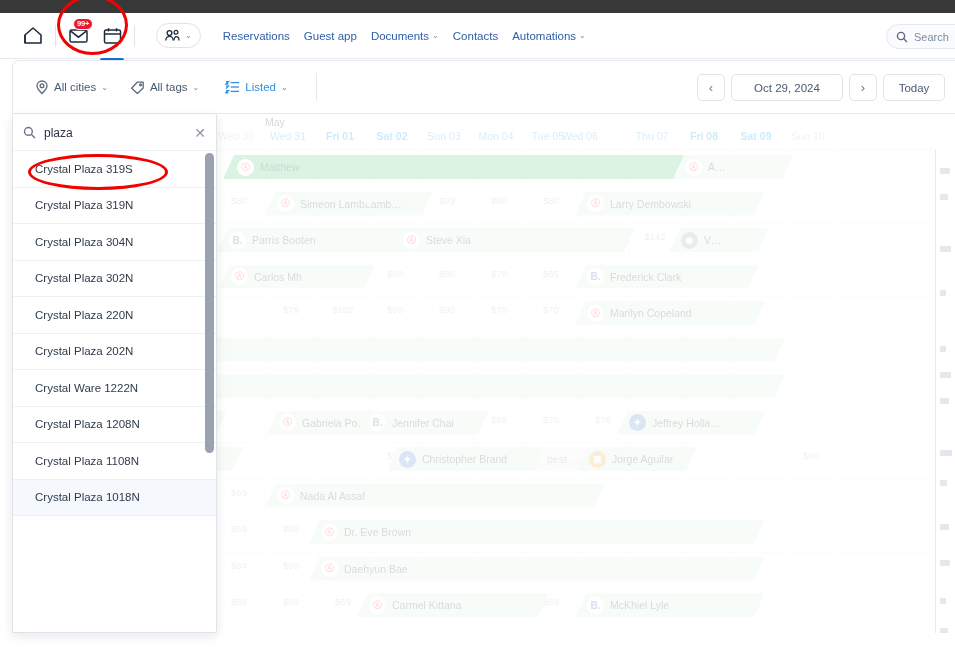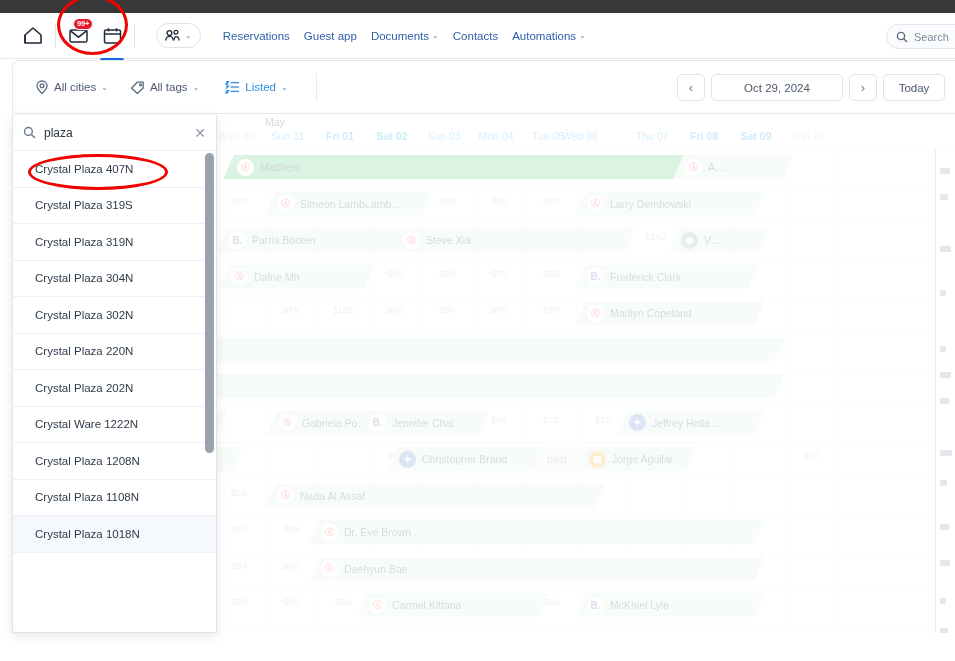--- a/index.html
+++ b/index.html
@@ -81,21 +81,21 @@
   .filter.accent { color: #2f8fe0; margin-left: 26px; }
   .toolbar-div { width: 1px; height: 28px; background: #e6e9ee; margin-left: 28px; }
 
   .datenav { position: absolute; right: 10px; top: 13px; display: flex; align-items: center; gap: 6px; }
   .dbtn {
     border: 1px solid #e0e4ea; background: #fff; border-radius: 5px;
     height: 27px; display: flex; align-items: center; justify-content: center;
     font-size: 11.5px; color: #4a5a6e;
   }
   .dbtn.arrow { width: 28px; color: #6a7a90; font-size: 13px; }
-  .dbtn.date { width: 132px; }
+  .dbtn.date { width: 112px; }
   .dbtn.today { width: 62px; }
 
   
   .calendar {
     position: absolute; top: 114px; left: 12px;
     width: 943px; height: 519px;
     background: #ffffff;
     border-left: 1px solid #e6e9ee;
     overflow: hidden;
   }
@@ -333,21 +333,21 @@
   <div class="monthrow" id="month-row">
       <span class="month-label" style="left: 18px;">October</span>
       <span class="month-label dark" style="left: 252px;">May</span>
     </div>
   <div class="dayrow" id="day-row">
       <span class="day bold" style="left: 0px; width: 52px;">Sat 26</span>
       <span class="day dim" style="left: 41px; width: 52px;">Sun 27</span>
       <span class="day dim" style="left: 93px; width: 52px;">Mon 28</span>
       <span class="day dim" style="left: 145px; width: 52px;">Tue 29</span>
       <span class="day dim" style="left: 197px; width: 52px;">Wed 30</span>
-      <span class="day blue" style="left: 249px; width: 52px;">Sun 31</span>
+      <span class="day blue" style="left: 249px; width: 52px;">Wed 31</span>
       <span class="day bold" style="left: 301px; width: 52px;">Fri 01</span>
       <span class="day bold" style="left: 353px; width: 52px;">Sat 02</span>
       <span class="day blue" style="left: 405px; width: 52px;">Sun 03</span>
       <span class="day blue" style="left: 457px; width: 52px;">Mon 04</span>
       <span class="day blue" style="left: 509px; width: 52px;">Tue 05</span>
       <span class="day blue" style="left: 541px; width: 52px;">Wed 06</span>
       <span class="day blue" style="left: 613px; width: 52px;">Thu 07</span>
       <span class="day bold" style="left: 665px; width: 52px;">Fri 08</span>
       <span class="day bold" style="left: 717px; width: 52px;">Sat 09</span>
       <span class="day dim" style="left: 769px; width: 52px;">Sun 10</span>
@@ -475,21 +475,21 @@
       <div class="res soft" style="left: 656px; width: 100px; top: 78px;">
         <span class="res-ico other">◉</span>
         <span class="res-name">V…</span>
       </div>
       <div class="res soft" style="left: -34px; width: 62px; top: 114.5px;"></div>
       <div class="res flat" style="left: 64px; width: 52px; top: 114.5px;">
         <span class="res-name">So bl…</span>
       </div>
       <div class="res soft" style="left: 206px; width: 156px; top: 114.5px;">
         <span class="res-ico airbnb">Ⓐ</span>
-        <span class="res-name">Dafne Mh</span>
+        <span class="res-name">Carlos Mh</span>
       </div>
       <div class="res soft" style="left: 562px; width: 184px; top: 114.5px;">
         <span class="res-ico booking">B.</span>
         <span class="res-name">Frederick Clark</span>
       </div>
       <div class="res soft" style="left: -26px; width: 120px; top: 151px;">
         <span class="res-ico airbnb">Ⓐ</span>
         <span class="res-name">Adrian Diaz</span>
       </div>
       <div class="res soft" style="left: 562px; width: 190px; top: 151px;">
@@ -596,23 +596,20 @@
 <div class="searchpanel">
   <div class="sp-input">
     <svg width="13" height="13" viewBox="0 0 13 13" fill="none" stroke="#6a7688" stroke-width="1.4">
       <circle cx="5.4" cy="5.4" r="3.9"></circle>
         <path d="M8.4 8.4 L12 12"></path>
     </svg>
     <span class="sp-query">plaza</span>
     <span class="sp-clear">✕</span>
   </div>
   <div class="sp-list" id="sp-list">
-    <div class="sp-item">
-        <span>Crystal Plaza 407N</span>
-      </div>
       <div class="sp-item">
         <span>Crystal Plaza 319S</span>
       </div>
       <div class="sp-item">
         <span>Crystal Plaza 319N</span>
       </div>
       <div class="sp-item">
         <span>Crystal Plaza 304N</span>
       </div>
       <div class="sp-item">

